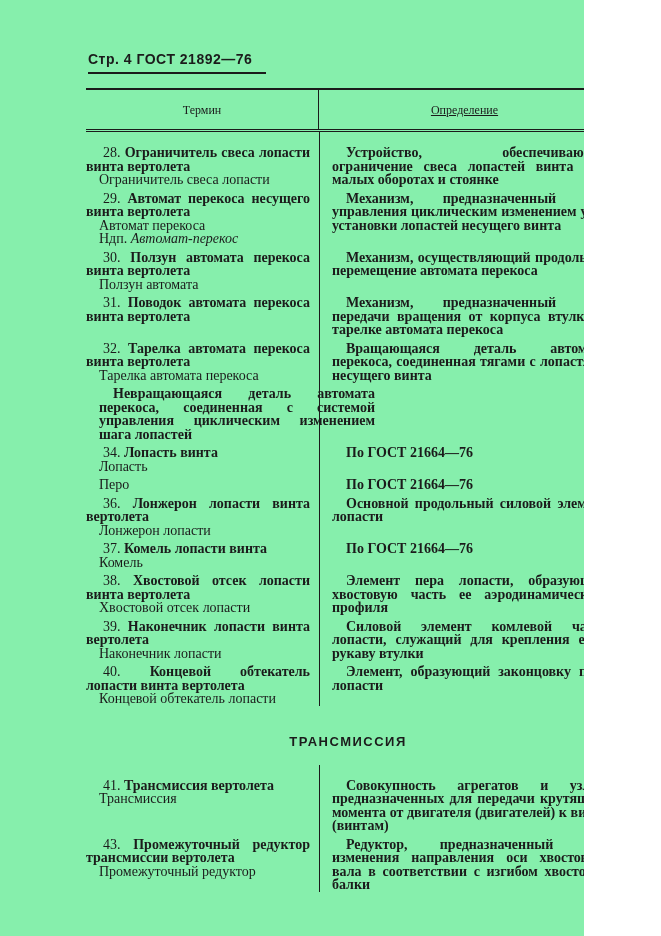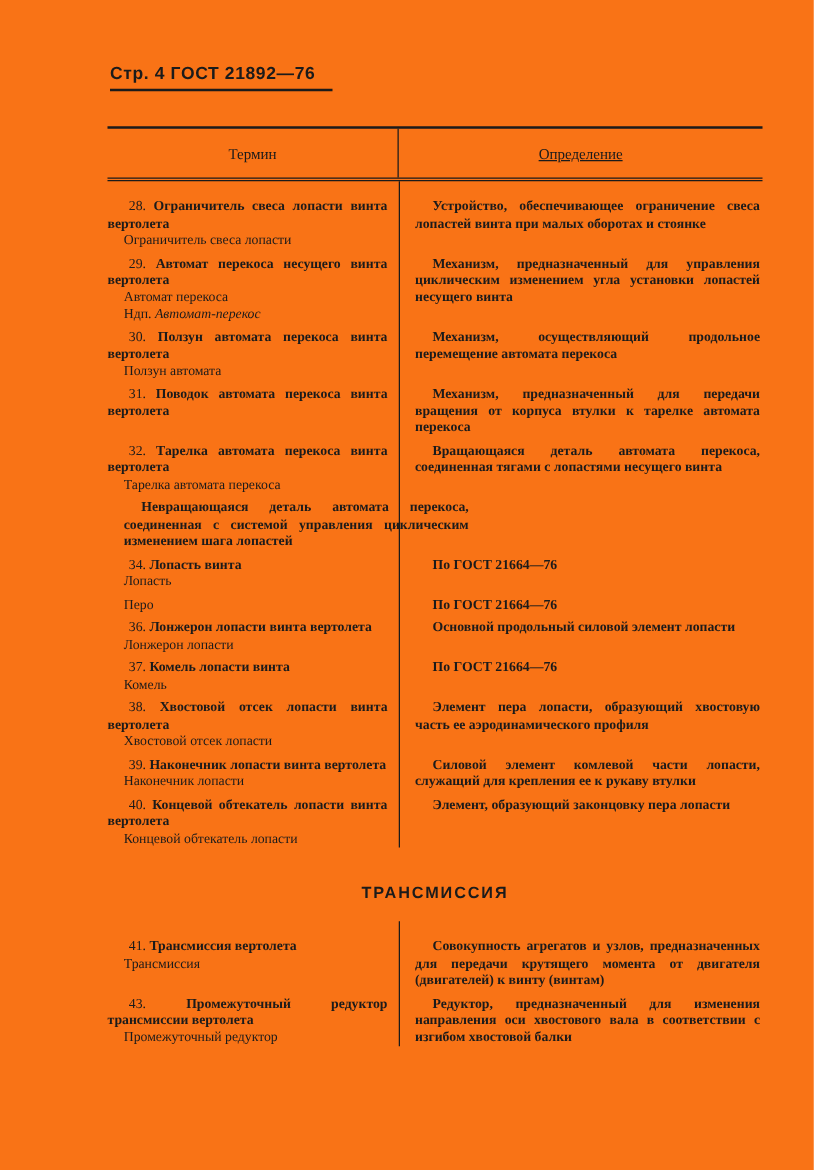--- a/index.html
+++ b/index.html
@@ -1,39 +1,39 @@
 <!DOCTYPE html>
 <html><head>
 <meta charset="utf-8">
 <style>
   html, body { margin: 0; padding: 0; background: #ffffff; }
   .page {
     position: relative;
-    width: 651px;
+    width: 584px;
     height: 936px;
-    background: #f97316;
+    background: #86efac;
     color: #1b1b1b;
     font-family: "Liberation Serif", "DejaVu Serif", serif;
     overflow: hidden;
     box-sizing: border-box;
   }
   .running-head {
     margin: 50px 0 0 88px;
   }
   .running-head span {
     display: inline-block;
     font-family: "Liberation Sans", sans-serif;
     font-weight: bold;
     font-size: 14px;
     letter-spacing: 0.5px;
     padding: 0 14px 5px 0;
     border-bottom: 2.5px solid #1b1b1b;
   }
   .gost-table {
-    margin: 28px 0 0 86px;
+    margin: 14px 0 0 86px;
     width: 524px;
   }
   .thead {
     display: flex;
     border-top: 2.5px solid #1b1b1b;
     border-bottom: 3px double #1b1b1b;
   }
   .th {
     text-align: center;
     font-size: 12px;
@@ -53,21 +53,21 @@
   .cell { box-sizing: border-box; }
   .cell-term {
     width: 233px;
     padding-right: 9px;
   }
   .cell-def {
     width: 291px;
     padding-left: 13px;
     padding-right: 2px;
   }
-  .page p { margin: 0; font-size: 11px; line-height: 13.5px; }
+  .page p { margin: 0; font-size: 14px; line-height: 13.5px; }
   p.term {
     text-indent: 17px;
     text-align: justify;
   }
   p.term .num { font-weight: normal; }
   p.term b { font-weight: bold; }
   p.syn {
     padding-left: 13px;
     text-indent: 0;
   }

